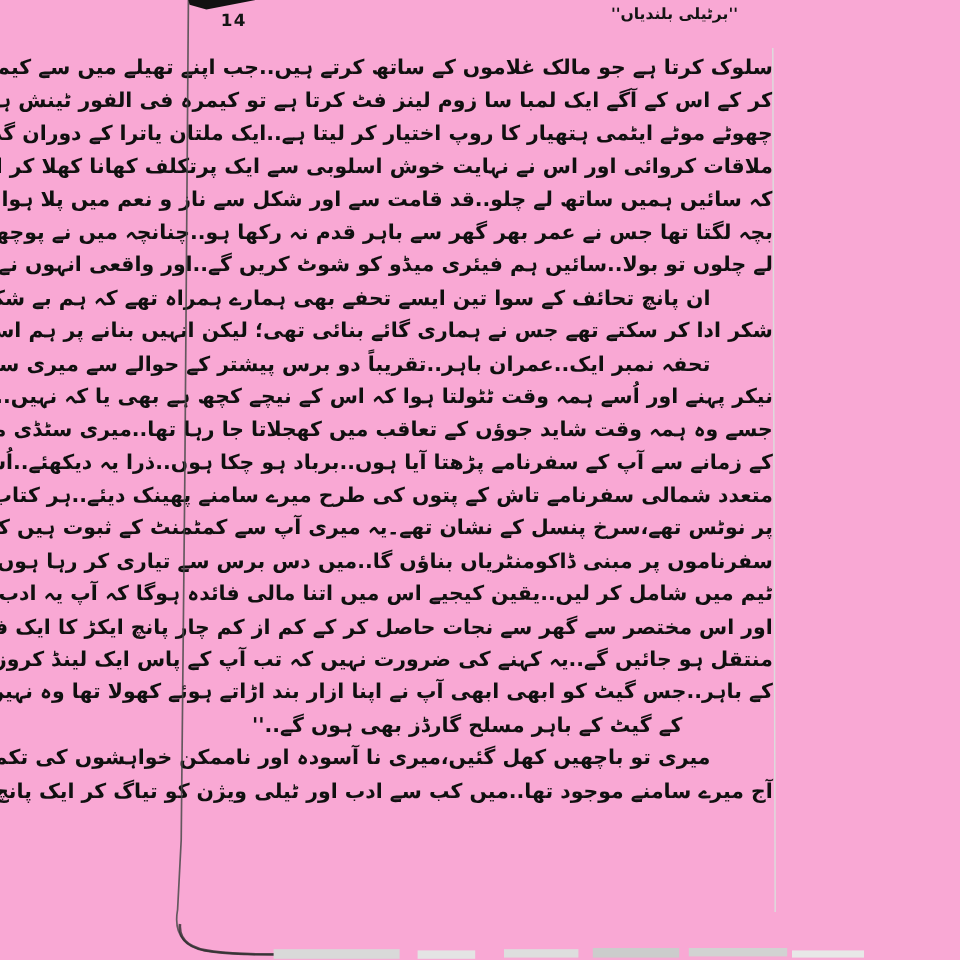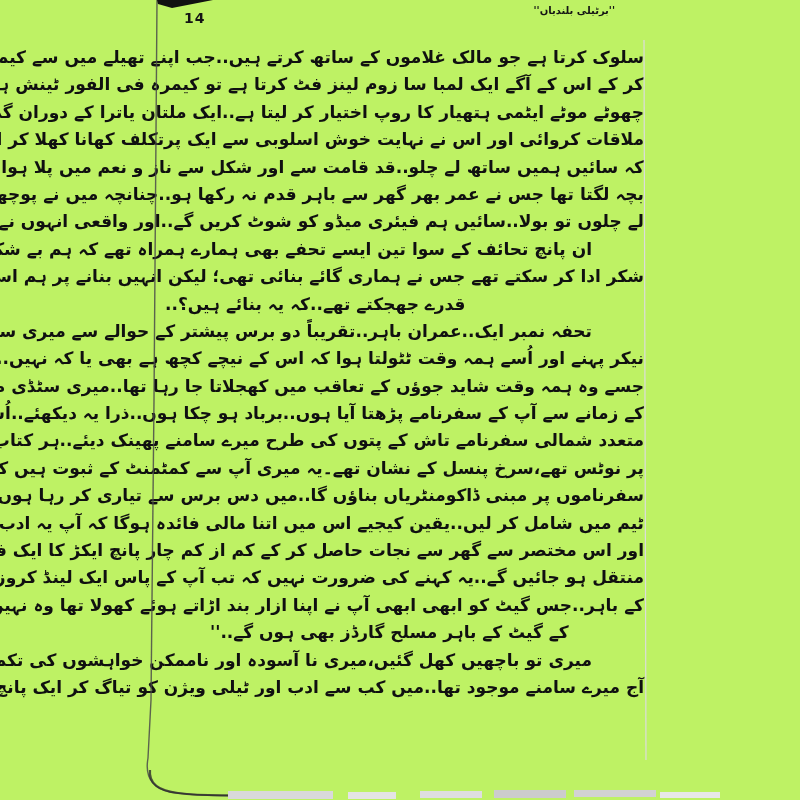--- a/index.html
+++ b/index.html
@@ -1,29 +1,29 @@
 <!DOCTYPE html>
 <html><head>
 <meta charset="utf-8">
 <style>
   html,body{margin:0;padding:0;}
   body{
     width:800px;height:800px;position:relative;overflow:hidden;
     background:#ffffff;
     font-family:"DejaVu Sans","Liberation Sans",sans-serif;
   }
-  .scan-page{position:absolute;inset:0;background:#bef264;}
+  .scan-page{position:absolute;inset:0;background:#f9a8d4;}
   
   .page-number{
     position:absolute;left:184px;top:10px;
     font-size:14px;font-weight:700;color:#141414;letter-spacing:1px;
   }
   .header-title{
     position:absolute;right:185px;top:5px;
-    font-size:10px;font-weight:700;color:#141414;
+    font-size:13px;font-weight:700;color:#141414;
     direction:rtl;white-space:nowrap;
   }
   
   .body-text{
     position:absolute;left:150px;top:44px;width:494px;
     direction:rtl;color:#101010;
     font-size:17px;font-weight:700;line-height:27.4px;
   }
   .line{
     height:27.4px;white-space:nowrap;overflow:visible;
@@ -48,21 +48,20 @@
   <div class="body-text">
     <div class="line">سلوک کرتا ہے جو مالک غلاموں کے ساتھ کرتے ہیں..جب اپنے تھیلے میں سے کیمرہ برآمد</div>
     <div class="line">کر کے اس کے آگے ایک لمبا سا زوم لینز فٹ کرتا ہے تو کیمرہ فی الفور ٹینش ہو جاتا ہے بلکہ ایک</div>
     <div class="line">چھوٹے موٹے ایٹمی ہتھیار کا روپ اختیار کر لیتا ہے..ایک ملتان یاترا کے دوران گدانے اس سے</div>
     <div class="line">ملاقات کروائی اور اس نے نہایت خوش اسلوبی سے ایک پرتکلف کھانا کھلا کر اس خواہش کا اظہار کیا</div>
     <div class="line">کہ سائیں ہمیں ساتھ لے چلو..قد قامت سے اور شکل سے ناز و نعم میں پلا ہوا..مجھ زیادہ پلا ہوا ایسا</div>
     <div class="line">بچہ لگتا تھا جس نے عمر بھر گھر سے باہر قدم نہ رکھا ہو..چنانچہ میں نے پوچھا کہ سائیں کیوں ساتھ</div>
     <div class="line">لے چلوں تو بولا..سائیں ہم فیئری میڈو کو شوٹ کریں گے..اور واقعی انہوں نے فیئر میڈو کا ایسا</div>
     <div class="line first">ان پانچ تحائف کے سوا تین ایسے تحفے بھی ہمارے ہمراہ تھے کہ ہم بے شک اس رب کا</div>
     <div class="line">شکر ادا کر سکتے تھے جس نے ہماری گائے بنائی تھی؛ لیکن انہیں بنانے پر ہم اس کا شکر ادا کرنے میں</div>
-    <div class="line endl ind-sm">قدرے جھجکتے تھے..کہ یہ بنائے ہیں؟..</div>
     <div class="line first">تحفہ نمبر ایک..عمران باہر..تقریباً دو برس پیشتر کے حوالے سے میری سٹڈی میں وارد ہوا..</div>
     <div class="line">نیکر پہنے اور اُسے ہمہ وقت ٹٹولتا ہوا کہ اس کے نیچے کچھ ہے بھی یا کہ نہیں..عینک پہنے اور داڑھی پہنے</div>
     <div class="line">جسے وہ ہمہ وقت شاید جوؤں کے تعاقب میں کھجلاتا جا رہا تھا..میری سٹڈی میں آیا'' سر جی میں کالج</div>
     <div class="line">کے زمانے سے آپ کے سفرنامے پڑھتا آیا ہوں..برباد ہو چکا ہوں..ذرا یہ دیکھئے..اُس نے میرے</div>
     <div class="line">متعدد شمالی سفرنامے تاش کے پتوں کی طرح میرے سامنے پھینک دیئے..ہر کتاب کے تقریباً ہر صفحے</div>
     <div class="line">پر نوٹس تھے،سرخ پنسل کے نشان تھے۔یہ میری آپ سے کمٹمنٹ کے ثبوت ہیں کہ ایک دن میں ان</div>
     <div class="line">سفرناموں پر مبنی ڈاکومنٹریاں بناؤں گا..میں دس برس سے تیاری کر رہا ہوں..آپ اس بار مجھے بھی اپنی</div>
     <div class="line">ٹیم میں شامل کر لیں..یقین کیجیے اس میں اتنا مالی فائدہ ہوگا کہ آپ یہ ادب وغیرہ بھول جائیں گے</div>
     <div class="line">اور اس مختصر سے گھر سے نجات حاصل کر کے کم از کم چار پانچ ایکڑ کا ایک فارم ہاؤس بنا کر اس میں</div>
     <div class="line">منتقل ہو جائیں گے..یہ کہنے کی ضرورت نہیں کہ تب آپ کے پاس ایک لینڈ کروزر بھی ہوگی اور گیٹ</div>

